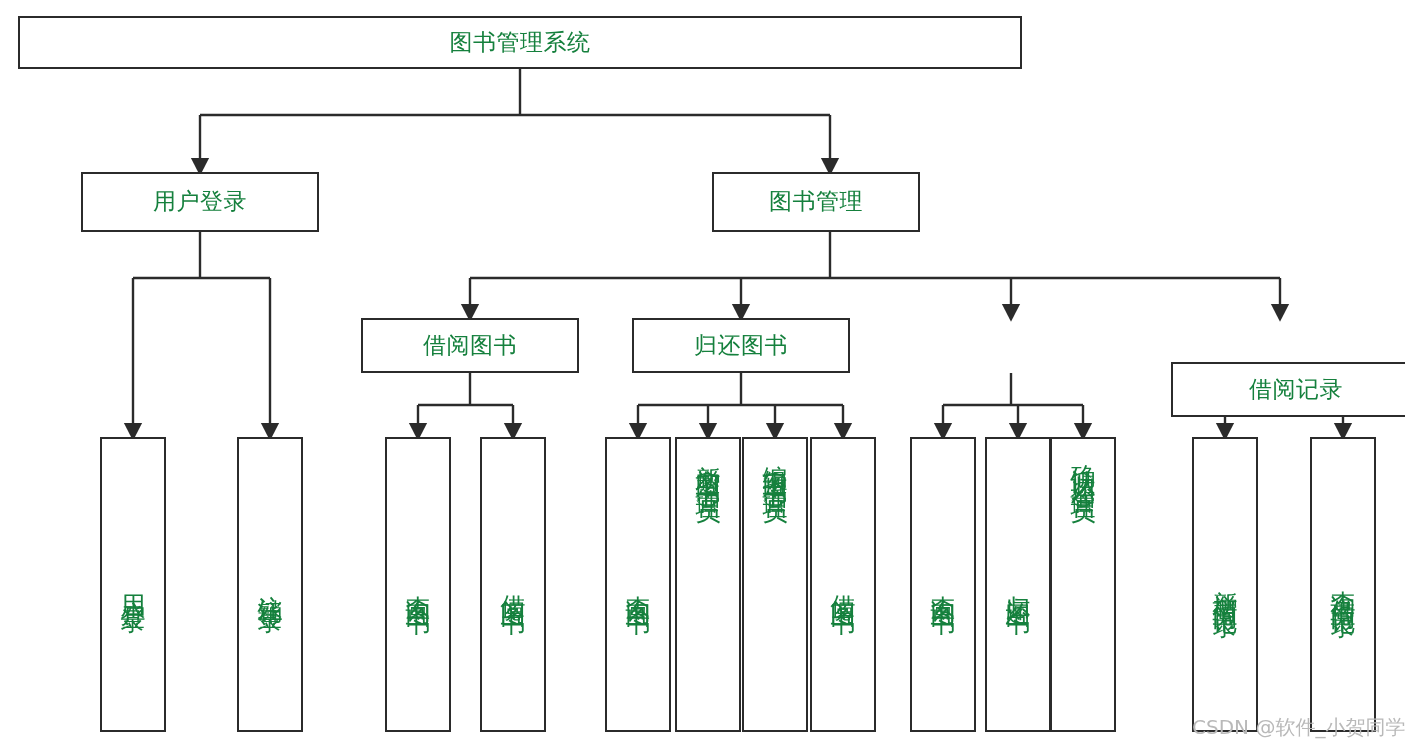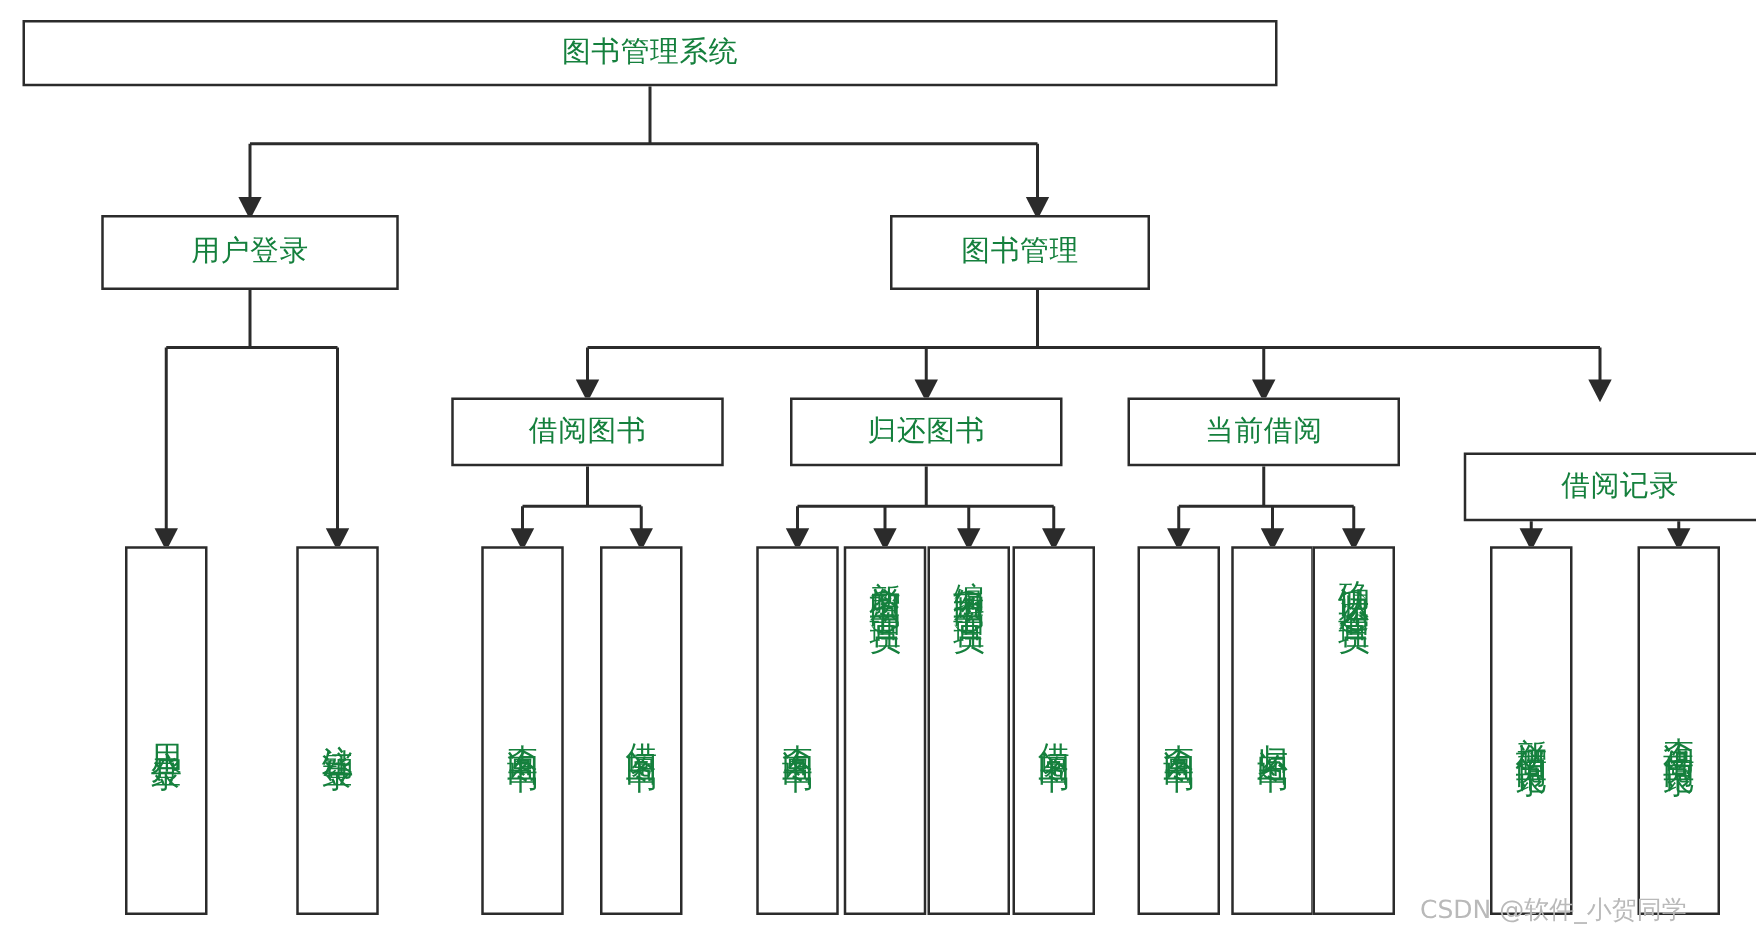--- a/index.html
+++ b/index.html
@@ -135,23 +135,20 @@
   <div class="node horiz" style="left: 712px; top: 172px; width: 208px; height: 60px;">
     <span class="node-label">图书管理</span>
   </div>
 
   <div class="node horiz" style="left: 361px; top: 318px; width: 218px; height: 55px;">
     <span class="node-label">借阅图书</span>
   </div>
   <div class="node horiz" style="left: 632px; top: 318px; width: 218px; height: 55px;">
     <span class="node-label">归还图书</span>
   </div>
-  <div class="node horiz" style="left: 902px; top: 318px; width: 218px; height: 55px;">
-    <span class="node-label">当前借阅</span>
-  </div>
   <div class="node horiz" style="left: 1171px; top: 318px; width: 250px; height: 55px; margin-top: 44px;">
     <span class="node-label">借阅记录</span>
   </div>
 
   <div class="node leaf" style="left: 100px; top: 437px; width: 66px; height: 295px;">
     <span class="node-label">用户登录</span>
   </div>
   <div class="node leaf" style="left: 237px; top: 437px; width: 66px; height: 295px;">
     <span class="node-label">注销登录</span>
   </div>
@@ -182,15 +179,15 @@
   <div class="node leaf tall-label" style="left: 1050px; top: 437px; width: 66px; height: 295px;">
     <span class="node-label">确认归还（管理员）</span>
   </div>
   <div class="node leaf" style="left: 1192px; top: 437px; width: 66px; height: 295px;">
     <span class="node-label">新增借阅记录</span>
   </div>
   <div class="node leaf" style="left: 1310px; top: 437px; width: 66px; height: 295px;">
     <span class="node-label">查询借阅记录</span>
   </div>
 
-  <div class="watermark" style="left: 1136px; top: 714px;">CSDN @软件_小贺同学</div>
+  <div class="watermark" style="left: 1192px; top: 714px;">CSDN @软件_小贺同学</div>
 
 </div>
 
 </body></html>

